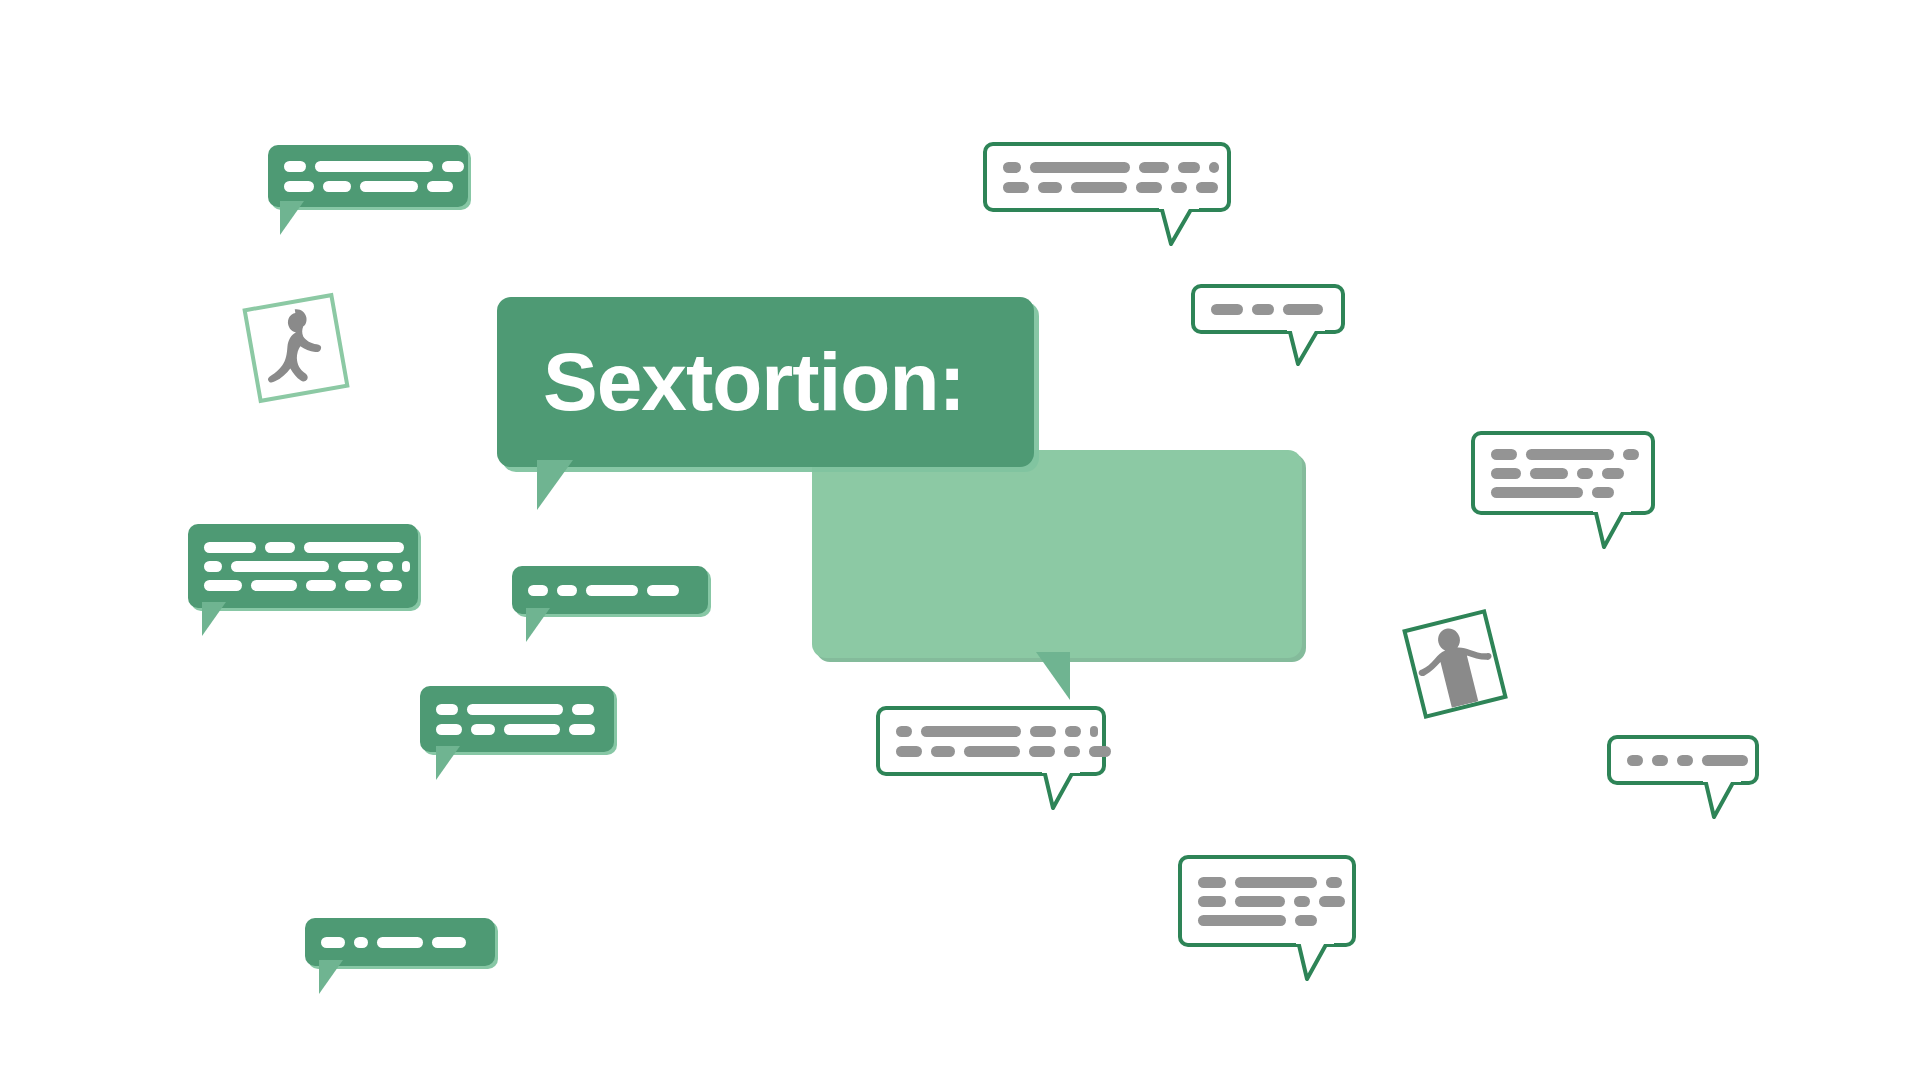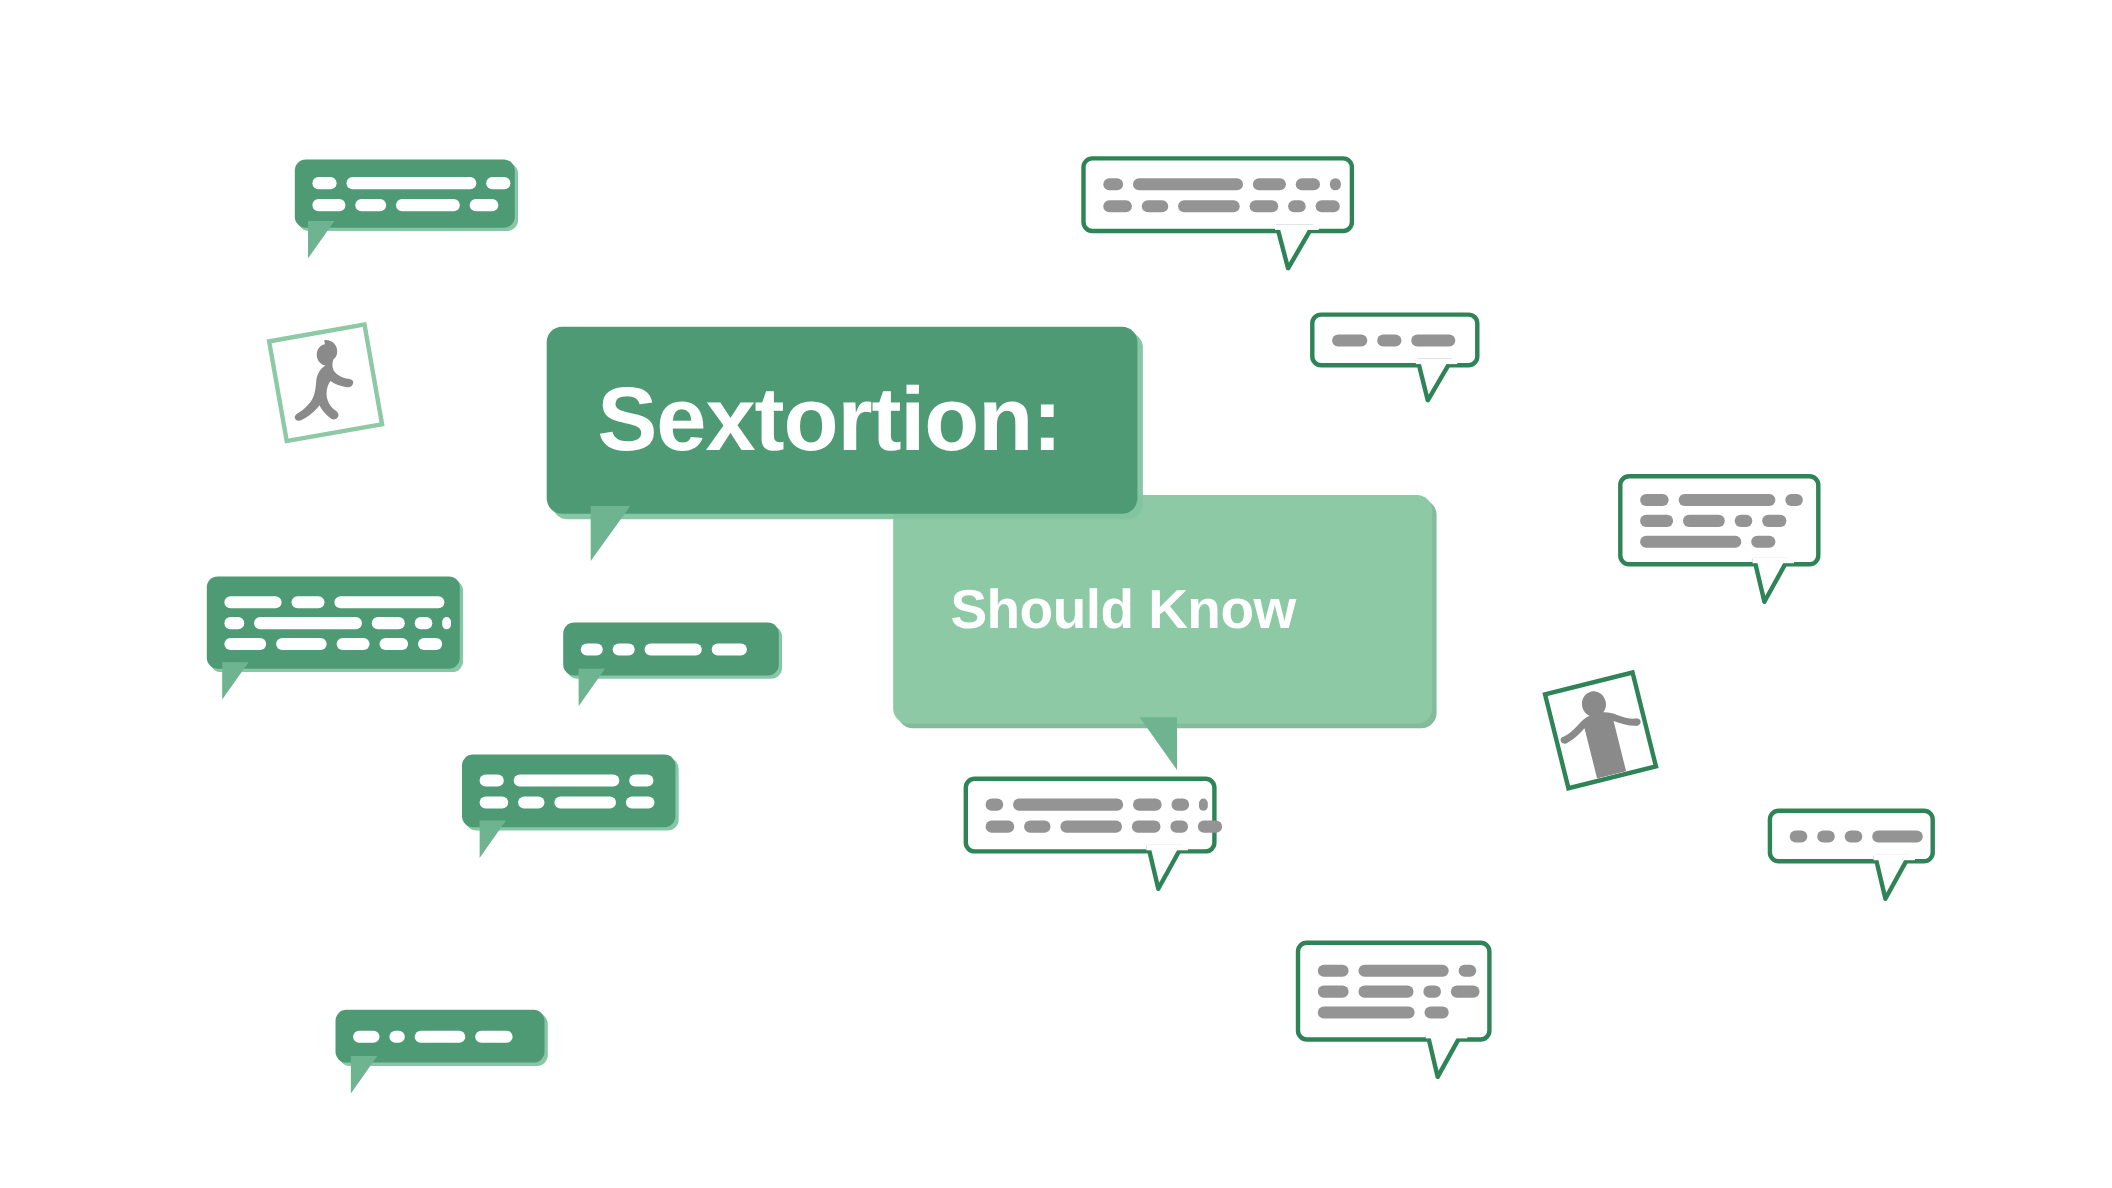--- a/index.html
+++ b/index.html
@@ -312,21 +312,20 @@
   <div class="photo" style="left:1412px;top:618px;width:86px;height:92px;border:4px solid #2e8457;transform:rotate(-14deg);">
     <div class="ph-inner">
       <svg viewBox="0 0 86 92" preserveAspectRatio="xMidYMid meet">
         <path fill="#8a8a8a" d="M43 6c-7 0-12 6-12 13 0 4 2 8 5 10-5 1-9 3-13 6-6 4-11 7-17 8-3 0-5 2-4 5 1 2 4 3 6 2 8-2 14-6 20-10v52h30V40c6 4 12 8 20 10 2 1 5 0 6-2 1-3-1-5-4-5-6-1-11-4-17-8-4-3-8-5-13-6 3-2 5-6 5-10 0-7-5-13-12-13z"></path>
       </svg>
     </div>
   </div>
 
   <div class="title-bubble" id="title-sub" style="left:812px;top:450px;width:490px;height:208px;">
     <div class="tbody">
-      <div class="ttext">Should Know</div>
     </div>
     <div class="title-tail" style="left:224px;top:202px;transform:scaleX(-1);"></div>
   </div>
 
   <div class="title-bubble" id="title-main" style="left:497px;top:297px;width:537px;height:170px;">
     <div class="tbody">
       <div class="ttext">Sextortion:</div>
     </div>
     <div class="title-tail" style="left:40px;top:163px;"></div>
   </div>

